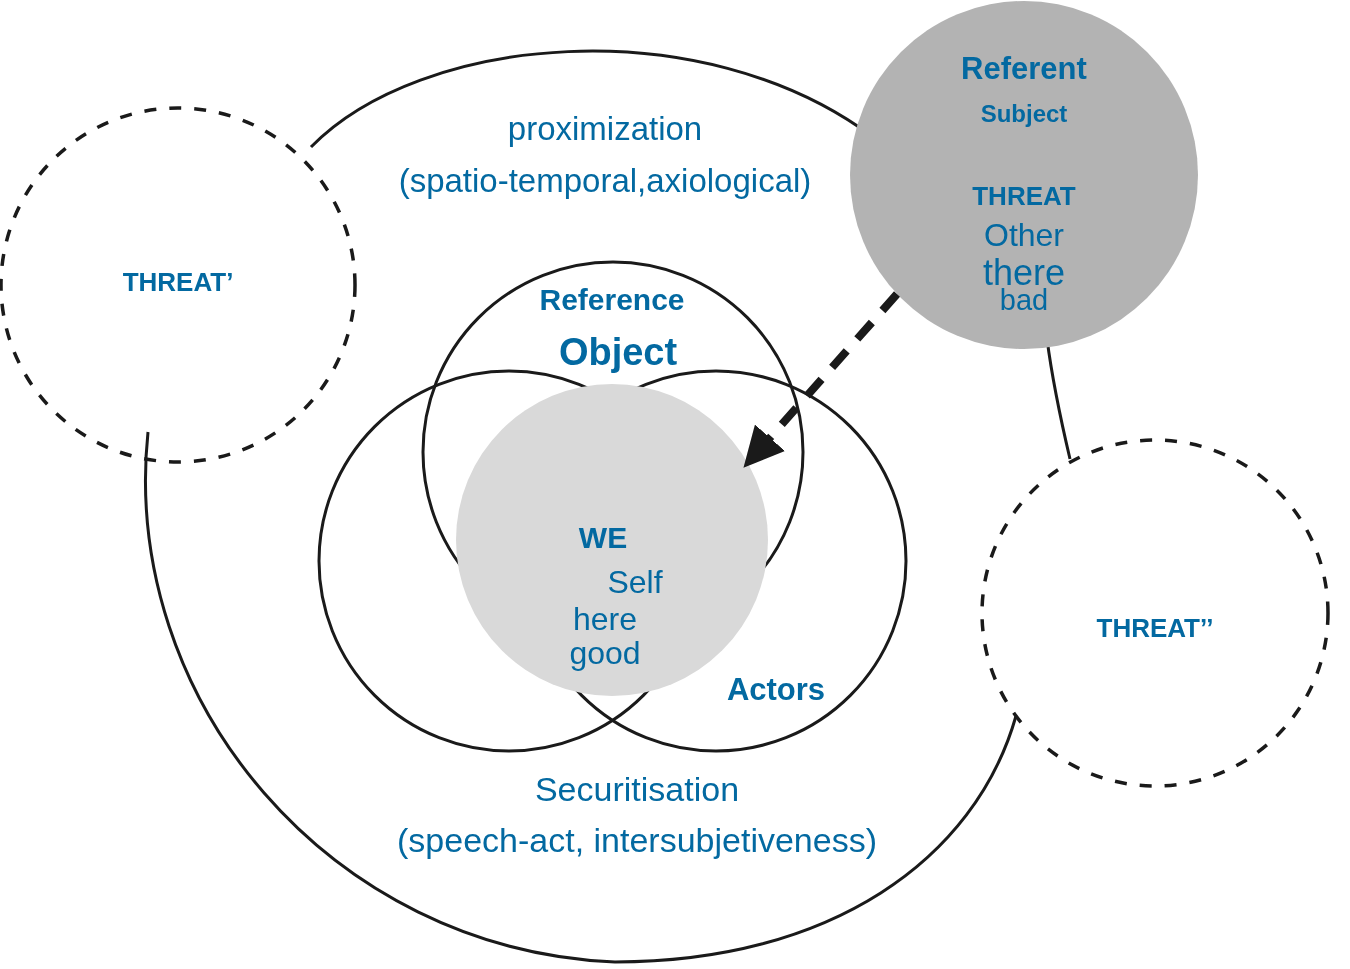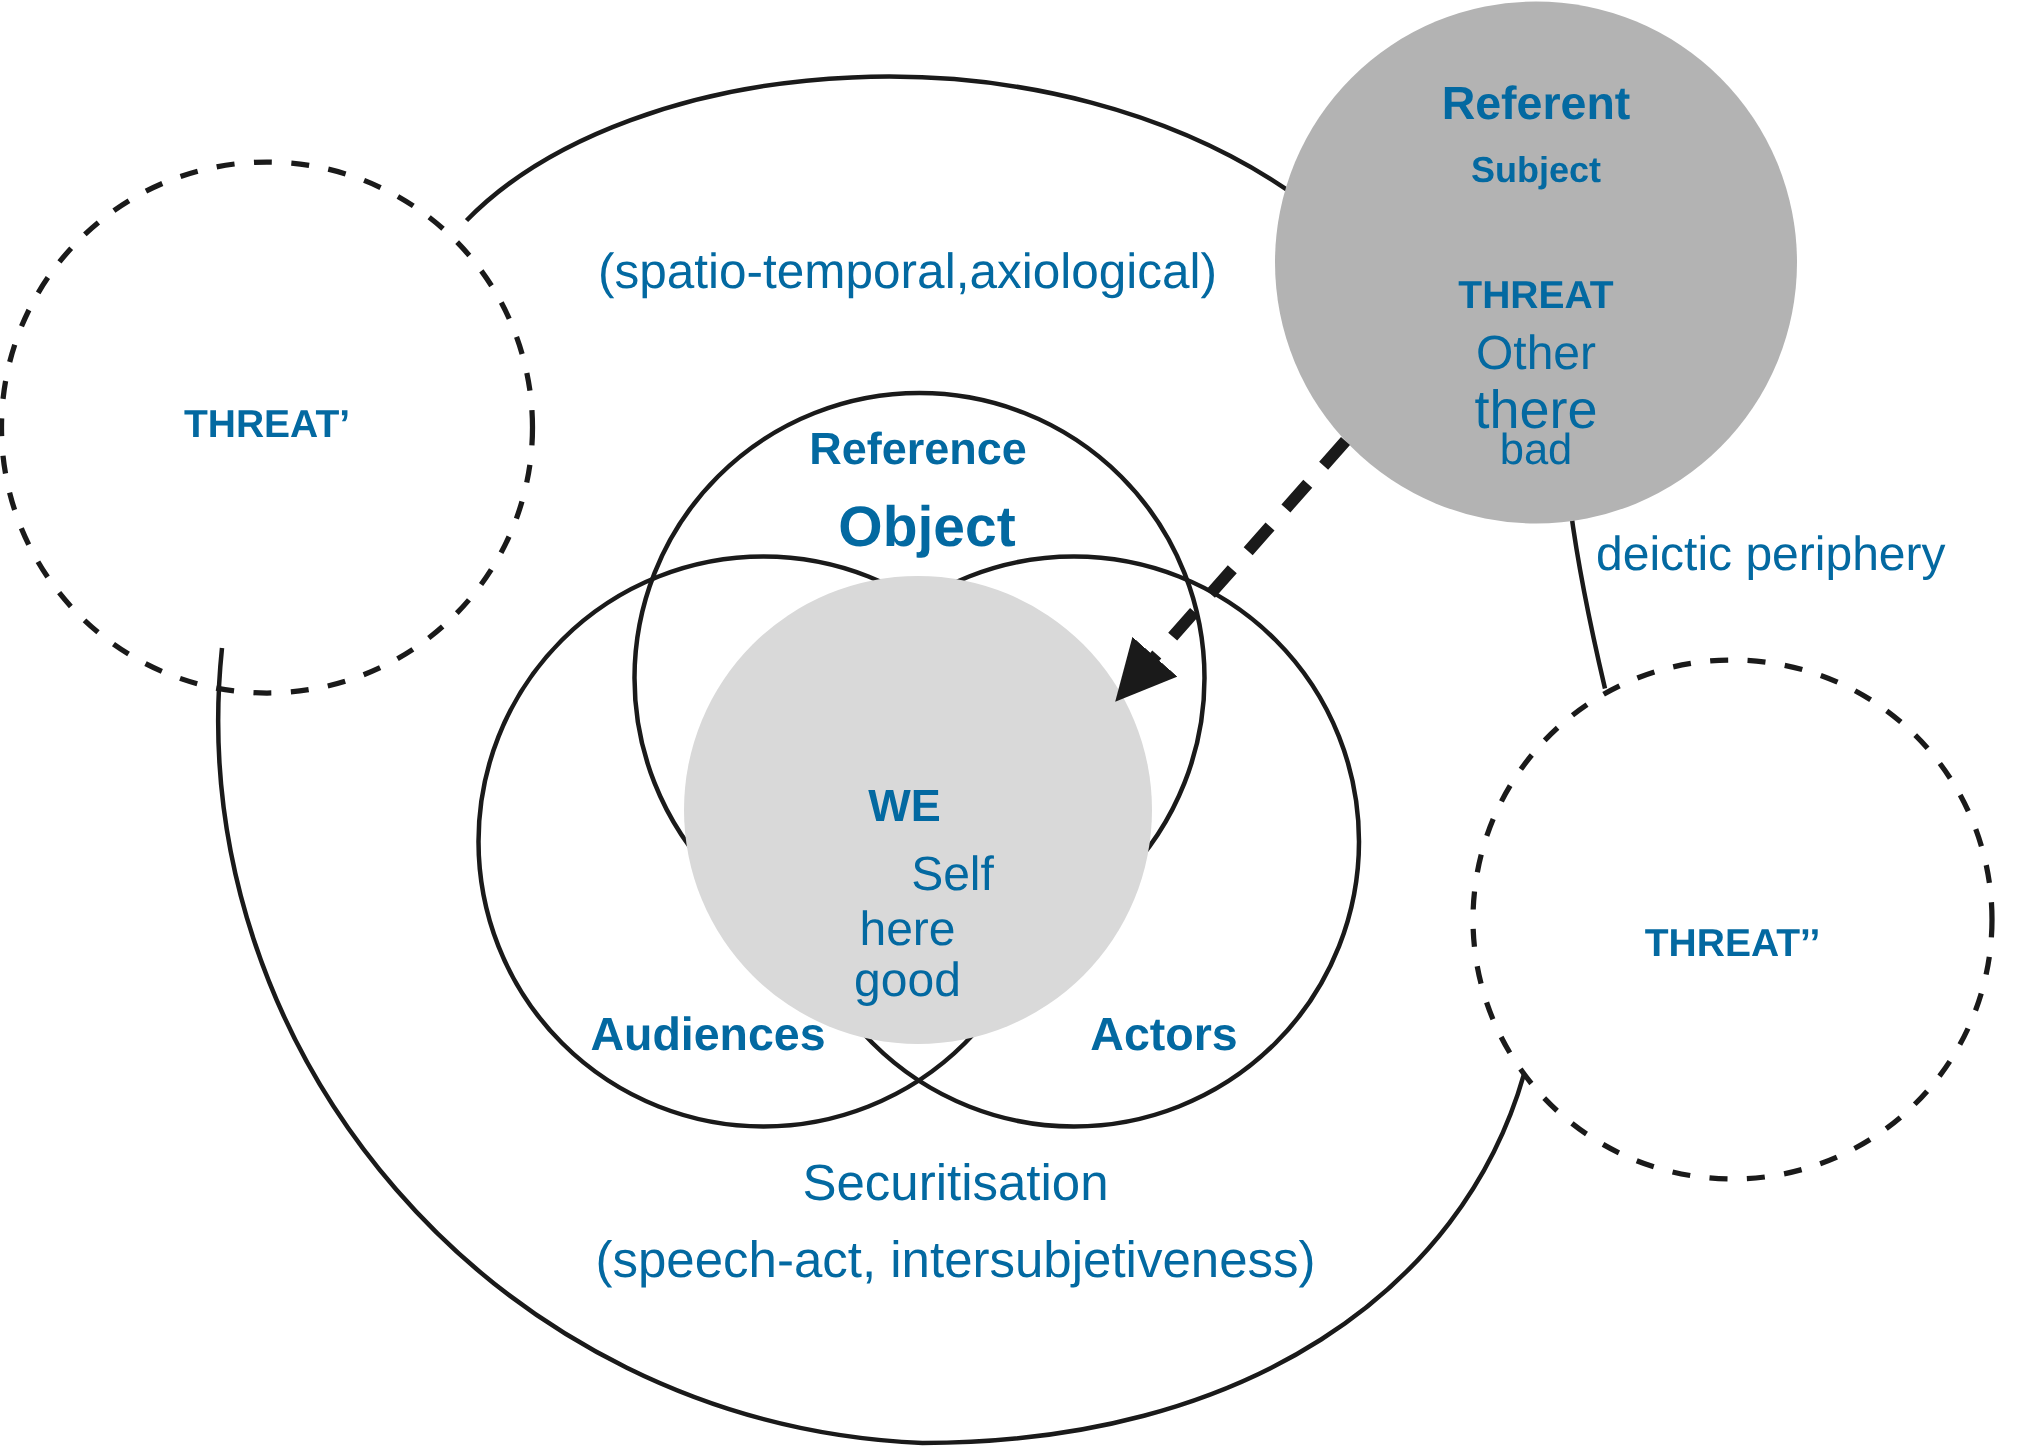--- a/index.html
+++ b/index.html
@@ -76,31 +76,30 @@
 
   <div class="lbl bold ctr" style="left:1155px; top:614px; font-size:26px;">THREAT’’</div>
 
   <div class="lbl bold ctr" style="left:1024px; top:52px; font-size:31px;">Referent</div>
   <div class="lbl bold ctr" style="left:1024px; top:101px; font-size:24px;">Subject</div>
   <div class="lbl bold ctr" style="left:1024px; top:182px; font-size:26px;">THREAT</div>
   <div class="lbl reg ctr" style="left:1024px; top:218px; font-size:32px;">Other</div>
   <div class="lbl reg ctr" style="left:1024px; top:253px; font-size:36px;">there</div>
   <div class="lbl reg ctr" style="left:1024px; top:284px; font-size:29px;">bad</div>
 
+  <div class="lbl reg ctr" style="left:605px; top:111px; font-size:33px;">proximization</div>
   <div class="lbl reg ctr" style="left:605px; top:163px; font-size:33px;">(spatio-temporal,axiological)</div>
 
-  <div class="lbl reg" style="left:1064px; top:352px; font-size:32px;">deictic periphery</div>
 
   <div class="lbl bold ctr" style="left:612px; top:283px; font-size:30px;">Reference</div>
   <div class="lbl bold ctr" style="left:618px; top:331px; font-size:38px;">Object</div>
 
   <div class="lbl bold ctr" style="left:603px; top:521px; font-size:30px;">WE</div>
   <div class="lbl reg ctr" style="left:635px; top:565px; font-size:32px;">Self</div>
   <div class="lbl reg ctr" style="left:605px; top:602px; font-size:32px;">here</div>
   <div class="lbl reg ctr" style="left:605px; top:636px; font-size:32px;">good</div>
 
-  <div class="lbl bold ctr" style="left:472px; top:673px; font-size:31px;">Audiences</div>
   <div class="lbl bold ctr" style="left:776px; top:673px; font-size:31px;">Actors</div>
 
   <div class="lbl reg ctr" style="left:637px; top:770px; font-size:34px;">Securitisation</div>
   <div class="lbl reg ctr" style="left:637px; top:821px; font-size:34px;">(speech-act, intersubjetiveness)</div>
 
 </div>
 
 </body></html>

